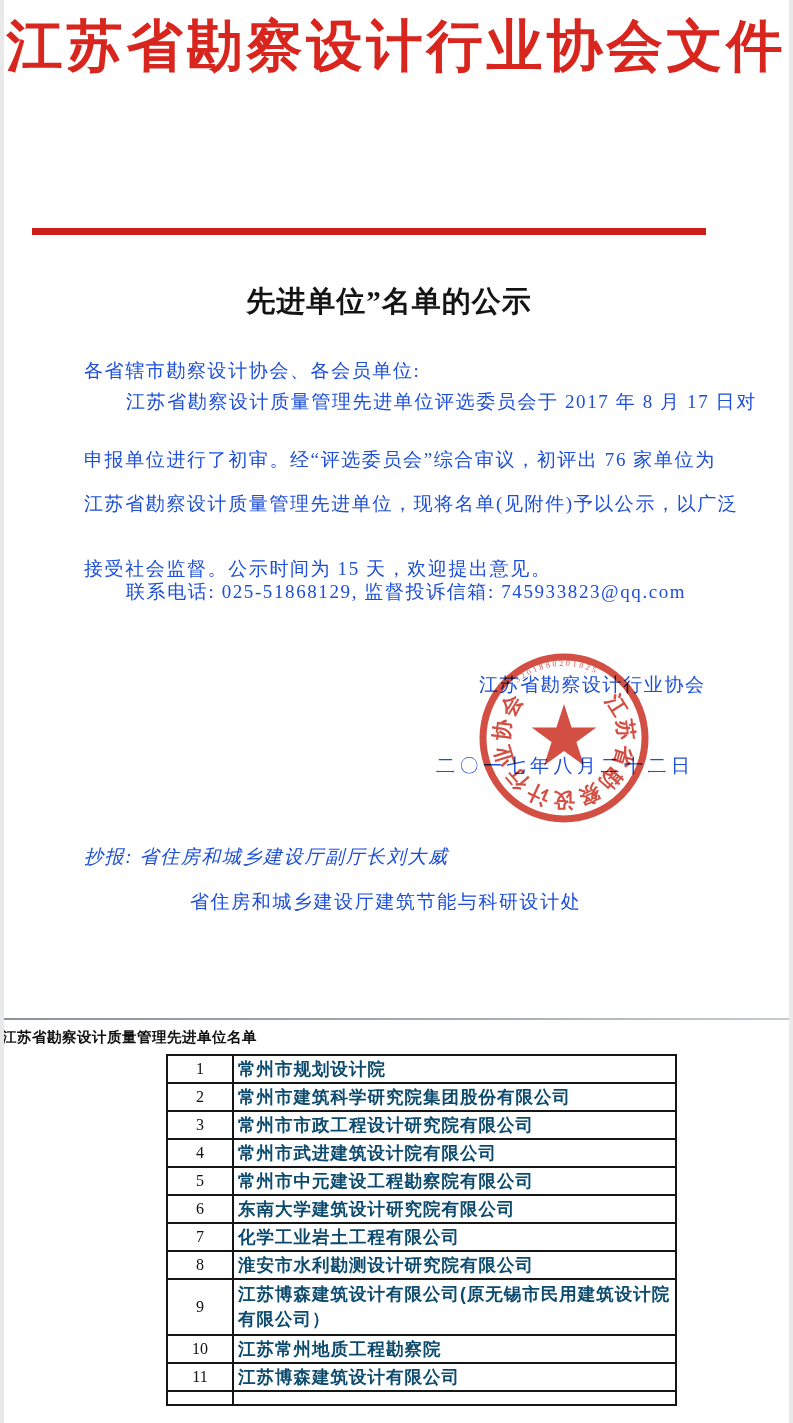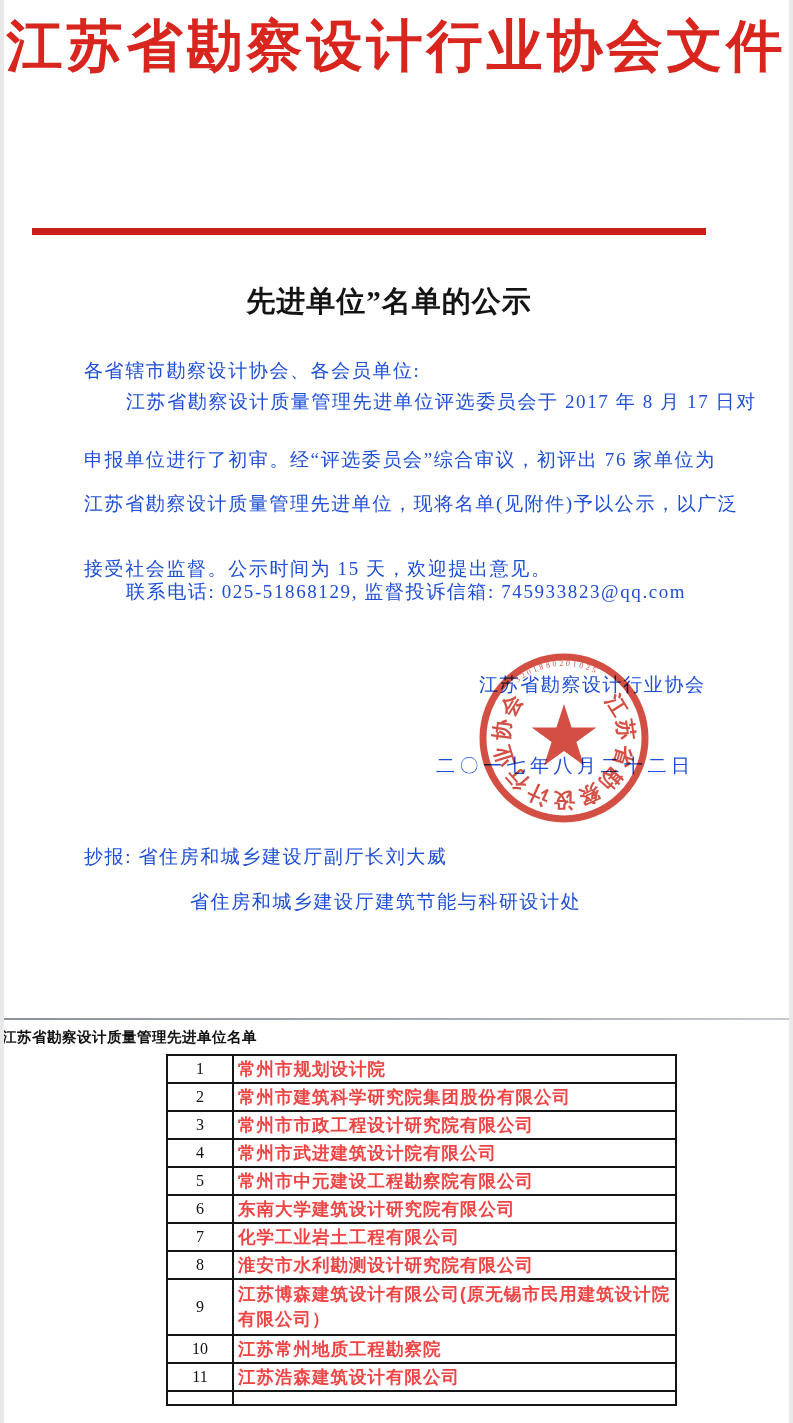--- a/index.html
+++ b/index.html
@@ -60,21 +60,21 @@
   }
   table.unit-table td{
     border:2.5px solid #151515; padding:0 4px; overflow:hidden;
   }
   td.col-no{
     width:56px; text-align:center; font-size:16px; color:#111;
     font-family:"Liberation Serif","DejaVu Serif",serif;
   }
   td.col-name{
     font-family:"Liberation Sans","DejaVu Sans",sans-serif;
-    font-weight:bold; font-size:17.5px; letter-spacing:1px; color:#ef4444;
+    font-weight:bold; font-size:17.5px; letter-spacing:1px; color:#0c4a6e;
     line-height:25px;
   }
   tr.row-std{height:28px;}
   tr.row-tall{height:56px;}
   tr.row-clip{height:14px;}
 </style>
 </head>
 <body>
 
 <div class="page">
@@ -111,21 +111,21 @@
         <text x="119.6124746491216" y="153.46238696998296" text-anchor="middle" transform="rotate(155.6 119.6124746491216 146.46238696998296)">察</text>
         <text x="94.00000000000001" y="159" text-anchor="middle" transform="rotate(180 94.00000000000001 152)">设</text>
         <text x="68.3875253508784" y="153.462386969983" text-anchor="middle" transform="rotate(204.4 68.3875253508784 146.462386969983)">计</text>
         <text x="47.35027564846508" y="137.83874652735818" text-anchor="middle" transform="rotate(228.8 47.35027564846508 130.83874652735818)">行</text>
         <text x="34.64619115301183" y="114.91997141055722" text-anchor="middle" transform="rotate(253.2 34.64619115301183 107.91997141055722)">业</text>
         <text x="32.544636504404416" y="88.80010380405838" text-anchor="middle" transform="rotate(277.6 32.544636504404416 81.80010380405838)">协</text>
         <text x="41.421018038301575" y="64.1450056175413" text-anchor="middle" transform="rotate(302 41.421018038301575 57.1450056175413)">会</text>
       </g>
   </svg>
 
-  <div class="line" style="top:845px;left:80px;">抄报: 省住房和城乡建设厅副厅长刘大威</div>
+  <div class="line" style="top:845px;left:80px;font-style:italic;">抄报: 省住房和城乡建设厅副厅长刘大威</div>
   <div class="line" style="top:890px;left:146px;margin-left:40px;">省住房和城乡建设厅建筑节能与科研设计处</div>
 
   <div class="page-sep"></div>
 
   <div class="attach-title">江苏省勘察设计质量管理先进单位名单</div>
   <table class="unit-table">
     <tbody id="unit-table-body">
         <tr class="row-std">
           <td class="col-no">1</td>
           <td class="col-name">常州市规划设计院</td>
@@ -161,21 +161,21 @@
         <tr class="row-tall">
           <td class="col-no">9</td>
           <td class="col-name">江苏博森建筑设计有限公司(原无锡市民用建筑设计院有限公司）</td>
         </tr>
         <tr class="row-std">
           <td class="col-no">10</td>
           <td class="col-name">江苏常州地质工程勘察院</td>
         </tr>
         <tr class="row-std">
           <td class="col-no">11</td>
-          <td class="col-name">江苏浩森建筑设计有限公司</td>
+          <td class="col-name">江苏博森建筑设计有限公司</td>
         </tr>
         <tr class="row-clip">
           <td class="col-no"></td>
           <td class="col-name"></td>
         </tr>
       </tbody>
   </table>
 
 </div>
 

